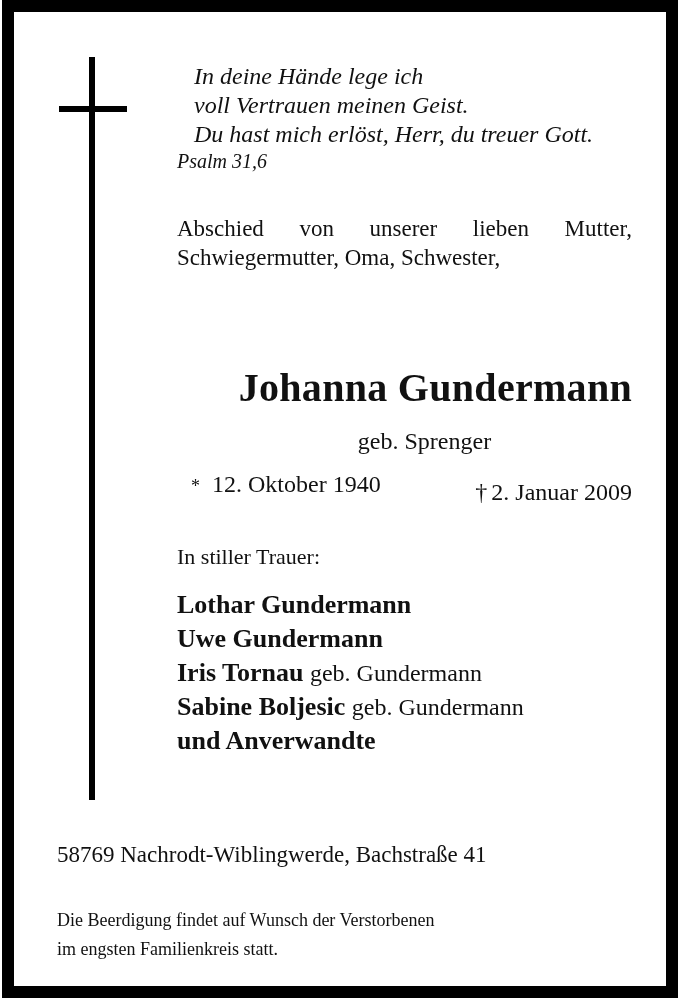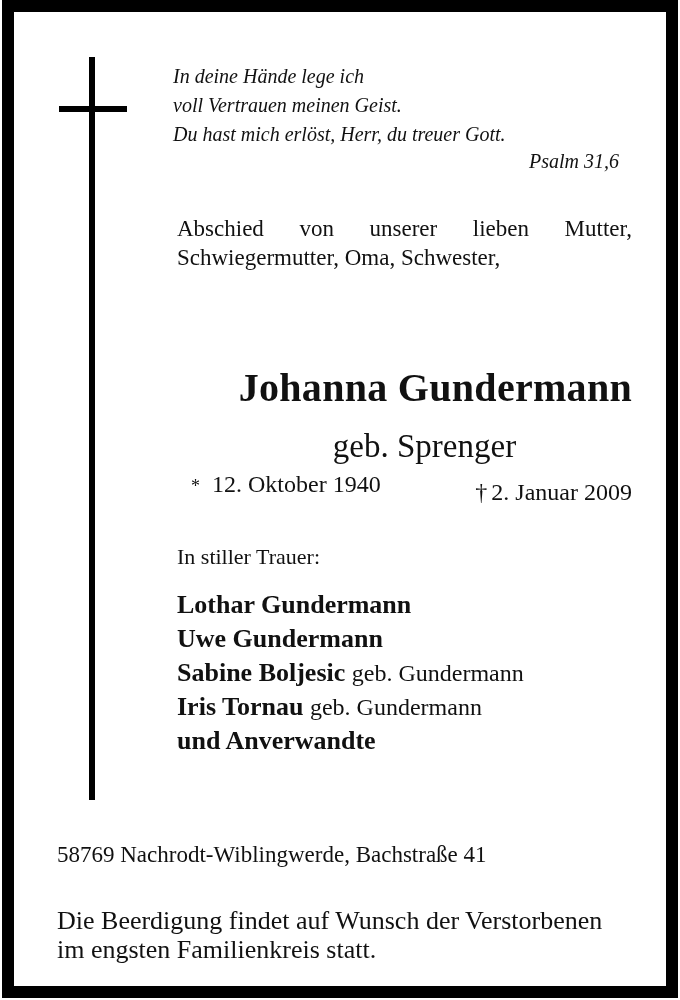--- a/index.html
+++ b/index.html
@@ -2,45 +2,45 @@
 <html><head>
   <meta charset="utf-8">
   <style>
     html, body { margin: 0; padding: 0; background: #ffffff; }
     body { width: 680px; height: 1000px; position: relative; overflow: hidden;
            font-family: "Liberation Serif", "DejaVu Serif", serif; color: #111; }
     .frame { position: absolute; left: 2px; top: 0px; width: 652px; height: 974px;
              border: 12px solid #000; background: #fff; }
     .cross-v { position: absolute; left: 89px; top: 57px; width: 6px; height: 743px; background: #000; }
     .cross-h { position: absolute; left: 59px; top: 106px; width: 68px; height: 6px; background: #000; }
-    .psalm { position: absolute; left: 173px; top: 62px; width: 460px;
-             font-style: italic; font-size: 20px; line-height: 29px; }
+    .psalm { position: absolute; left: 194px; top: 62px; width: 460px;
+             font-style: italic; font-size: 24px; line-height: 29px; }
     .psalm .line { display: block; white-space: nowrap; }
-    .psalm-ref { position: absolute; left: 177px; top: 150px; width: 442px; text-align: right;
+    .psalm-ref { position: absolute; left: 177px; top: 150px; width: 442px; 
                  font-style: italic; font-size: 20px; }
     .intro { position: absolute; left: 177px; top: 214px; width: 455px;
              font-size: 23px; line-height: 29px; text-align: justify; }
     .intro .line { display: block; white-space: nowrap; }
     .intro .justify { text-align: justify; text-align-last: justify; white-space: normal; }
     .name { position: absolute; left: 177px; top: 364px; width: 455px; text-align: right;
             font-weight: bold; font-size: 40px; letter-spacing: 0.3px; white-space: nowrap; }
     .maiden { position: absolute; left: 177px; top: 428px; width: 455px; text-align: center; padding-left: 40px; box-sizing: border-box;
-              font-size: 33px; }
+              font-size: 24px; }
     .dates { position: absolute; left: 191px; top: 471px; width: 441px; font-size: 24px; white-space: nowrap; }
     .dates .birth { position: absolute; left: 0; }
     .dates .death { position: absolute; right: 0; margin-top: 8px; }
     .dates .sym { font-size: 18px; margin-right: 12px; }
     .dates .dagger { margin-right: 4px; }
     .mourning { position: absolute; left: 177px; top: 544px; font-size: 22px; }
     .family { position: absolute; left: 177px; top: 588px; font-size: 26px; line-height: 34px; }
     .family .row { display: block; white-space: nowrap; }
     .family .b { font-weight: bold; }
     .family .n { font-weight: normal; font-size: 24px; }
     .address { position: absolute; left: 57px; top: 842px; font-size: 23px; white-space: nowrap; }
-    .funeral { position: absolute; left: 57px; top: 906px; font-size: 26px; line-height: 29px; }
+    .funeral { position: absolute; left: 57px; top: 906px; font-size: 18px; line-height: 29px; }
     .funeral .line { display: block; white-space: nowrap; }
   </style>
 </head>
 <body>
 
 <div class="frame"></div>
 
 <div>
   <div class="cross-v"></div>
   <div class="cross-h"></div>
@@ -68,22 +68,22 @@
   <span class="death">
     <span class="dagger">†</span><span>2. Januar 2009</span>
   </span>
 </div>
 
 <div class="mourning">In stiller Trauer:</div>
 
 <div class="family">
   <span class="row"><span class="b">Lothar Gundermann</span></span>
   <span class="row"><span class="b">Uwe Gundermann</span></span>
+  <span class="row"><span class="b">Iris Tornau</span> <span class="n">geb. Gundermann</span></span>
   <span class="row"><span class="b">Sabine Boljesic</span> <span class="n">geb. Gundermann</span></span>
-  <span class="row"><span class="b">Iris Tornau</span> <span class="n">geb. Gundermann</span></span>
   <span class="row"><span class="b">und Anverwandte</span></span>
 </div>
 
 <div class="address">58769 Nachrodt-Wiblingwerde, Bachstraße 41</div>
 
 <div class="funeral">
   <span class="line">Die Beerdigung findet auf Wunsch der Verstorbenen</span>
   <span class="line">im engsten Familienkreis statt.</span>
 </div>
 

